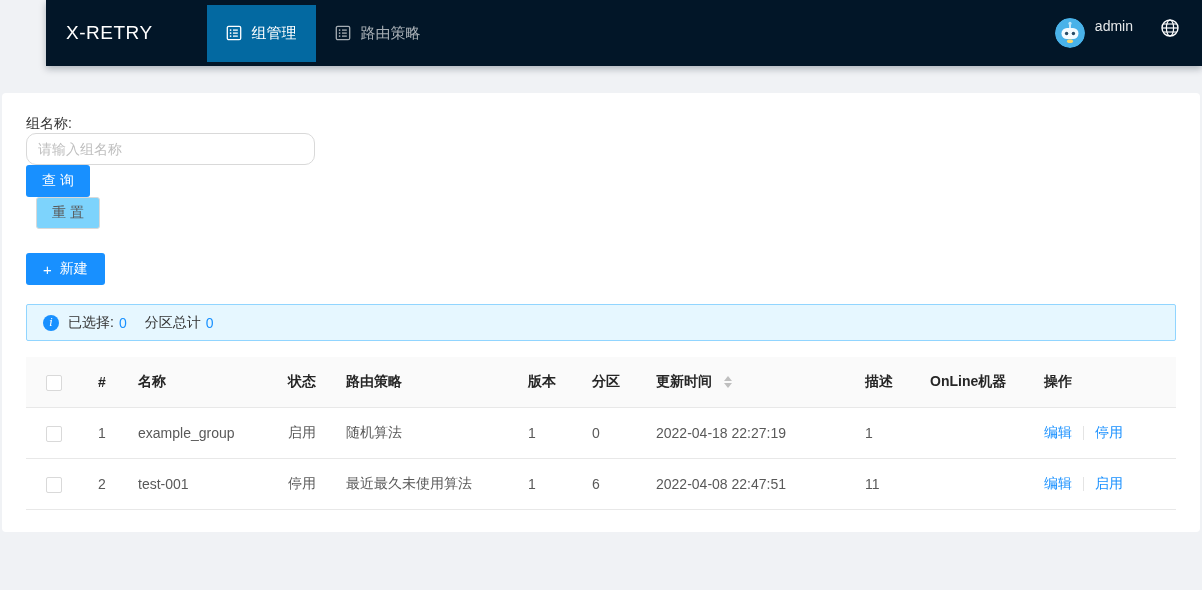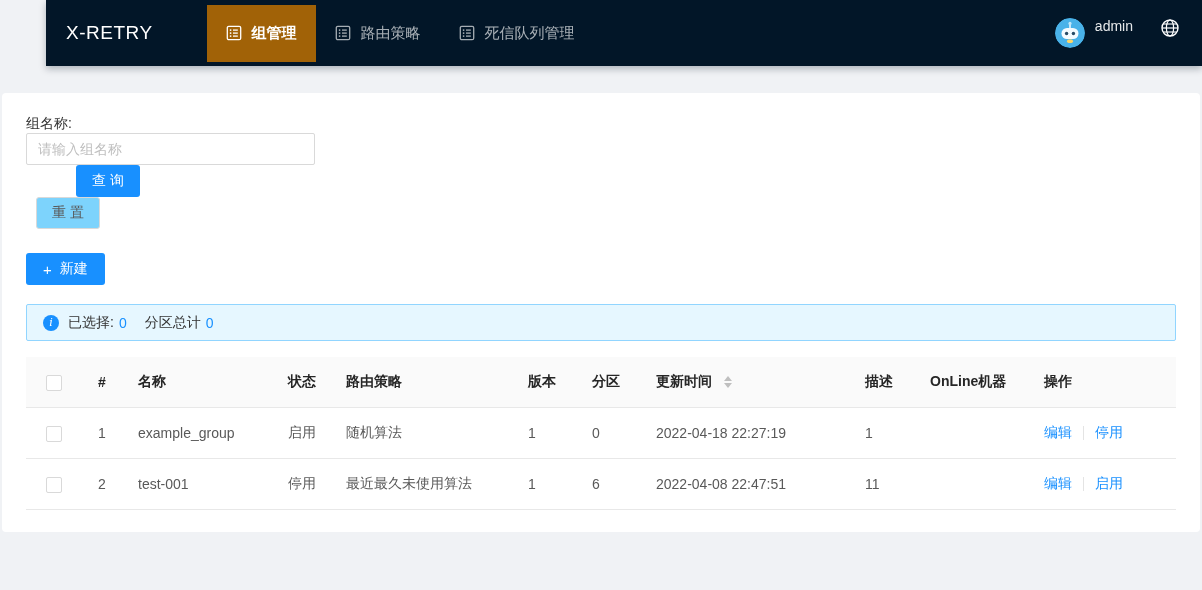--- a/index.html
+++ b/index.html
@@ -36,21 +36,21 @@
     display: flex;
     align-items: center;
     gap: 10px;
     padding: 0 19px;
     font-size: 15px;
     color: rgba(255,255,255,0.65);
     cursor: pointer;
     white-space: nowrap;
   }
   .menu-item .nav-ic { display: inline-flex; align-items: center; }
-  .menu-item.active { background: #a16207; color: #ffffff; font-weight: bold; }
+  .menu-item.active { background: #0369a1; color: #ffffff; }
   .nav-right { margin-left: auto; display: flex; }
   .avatar {
     width: 30px; height: 30px; border-radius: 50%;
     display: inline-flex; overflow: hidden; cursor: pointer;
   }
   .username { color: rgba(255,255,255,0.9); font-size: 14px; margin-left: 10px; cursor: pointer; }
   .globe { margin-left: 27px; display: inline-flex; cursor: pointer; }
 
   
   .card {
@@ -58,36 +58,36 @@
     margin: 27px 2px 0;
     padding: 22px 24px;
     border-radius: 4px;
   }
 
   
   .filter-row { display: flex; align-items: flex-start; margin-bottom: 24px; flex-direction: column; }
   .filter-label { color: #333; margin-right: 12px; white-space: nowrap; }
   .filter-input {
     width: 289px; height: 32px;
-    border: 1px solid #d9d9d9; border-radius: 2px;
+    border: 1px solid #d9d9d9; border-radius: 10px;
     padding: 0 11px; font-size: 14px; color: #333;
     font-family: "Liberation Sans", "DejaVu Sans", sans-serif;
     outline: none;
   }
   .filter-input::placeholder { color: #bfbfbf; }
   .btn {
     height: 32px; padding: 0 15px;
     font-size: 14px; border-radius: 3px;
     border: 1px solid transparent; cursor: pointer;
     font-family: "Liberation Sans", "DejaVu Sans", sans-serif;
     white-space: nowrap;
   }
   .btn-primary { background: #1890ff; color: #ffffff; }
   .btn-default { background: #7dd3fc; border-color: #d9d9d9; color: #595959; }
-  .btn-search { margin-left: 50px; }
+  .btn-search { }
   .btn-reset { margin-left: 10px; }
   .btn-create {
     display: inline-flex; align-items: center; gap: 8px;
     margin-bottom: 19px; padding: 0 16px;
   }
   .plus-glyph { font-size: 15px; line-height: 1; }
 
   
   .info-bar {
     height: 37px;
@@ -174,34 +174,20 @@
           <rect x="1.3" y="1.3" width="13.4" height="13.4" rx="1.5" stroke="currentColor" stroke-width="1.3"></rect>
           <circle cx="4.6" cy="5.1" r="0.9" fill="currentColor"></circle>
           <line x1="7" y1="5.1" x2="11.8" y2="5.1" stroke="currentColor" stroke-width="1.3"></line>
           <circle cx="4.6" cy="8.1" r="0.9" fill="currentColor"></circle>
           <line x1="7" y1="8.1" x2="11.8" y2="8.1" stroke="currentColor" stroke-width="1.3"></line>
           <circle cx="4.6" cy="11.1" r="0.9" fill="currentColor"></circle>
           <line x1="7" y1="11.1" x2="11.8" y2="11.1" stroke="currentColor" stroke-width="1.3"></line>
         </svg>
       </span>
       <span>路由策略</span>
-    </a>
-    <a class="menu-item">
-      <span class="nav-ic">
-        <svg width="16" height="16" viewBox="0 0 16 16" fill="none">
-          <rect x="1.3" y="1.3" width="13.4" height="13.4" rx="1.5" stroke="currentColor" stroke-width="1.3"></rect>
-          <circle cx="4.6" cy="5.1" r="0.9" fill="currentColor"></circle>
-          <line x1="7" y1="5.1" x2="11.8" y2="5.1" stroke="currentColor" stroke-width="1.3"></line>
-          <circle cx="4.6" cy="8.1" r="0.9" fill="currentColor"></circle>
-          <line x1="7" y1="8.1" x2="11.8" y2="8.1" stroke="currentColor" stroke-width="1.3"></line>
-          <circle cx="4.6" cy="11.1" r="0.9" fill="currentColor"></circle>
-          <line x1="7" y1="11.1" x2="11.8" y2="11.1" stroke="currentColor" stroke-width="1.3"></line>
-        </svg>
-      </span>
-      <span>死信队列管理</span>
     </a>
   </nav>
 
   <div class="nav-right">
     <span class="avatar">
       <svg width="30" height="30" viewBox="0 0 30 30">
         <circle cx="15" cy="15" r="15" fill="#49b2e9"></circle>
         <line x1="15" y1="6" x2="15" y2="10" stroke="#e9f7ff" stroke-width="1.6"></line>
         <circle cx="15" cy="5.4" r="1.6" fill="#bfe7fa"></circle>
         <rect x="6.5" y="10" width="17" height="11" rx="5.5" fill="#f4fbff"></rect>

